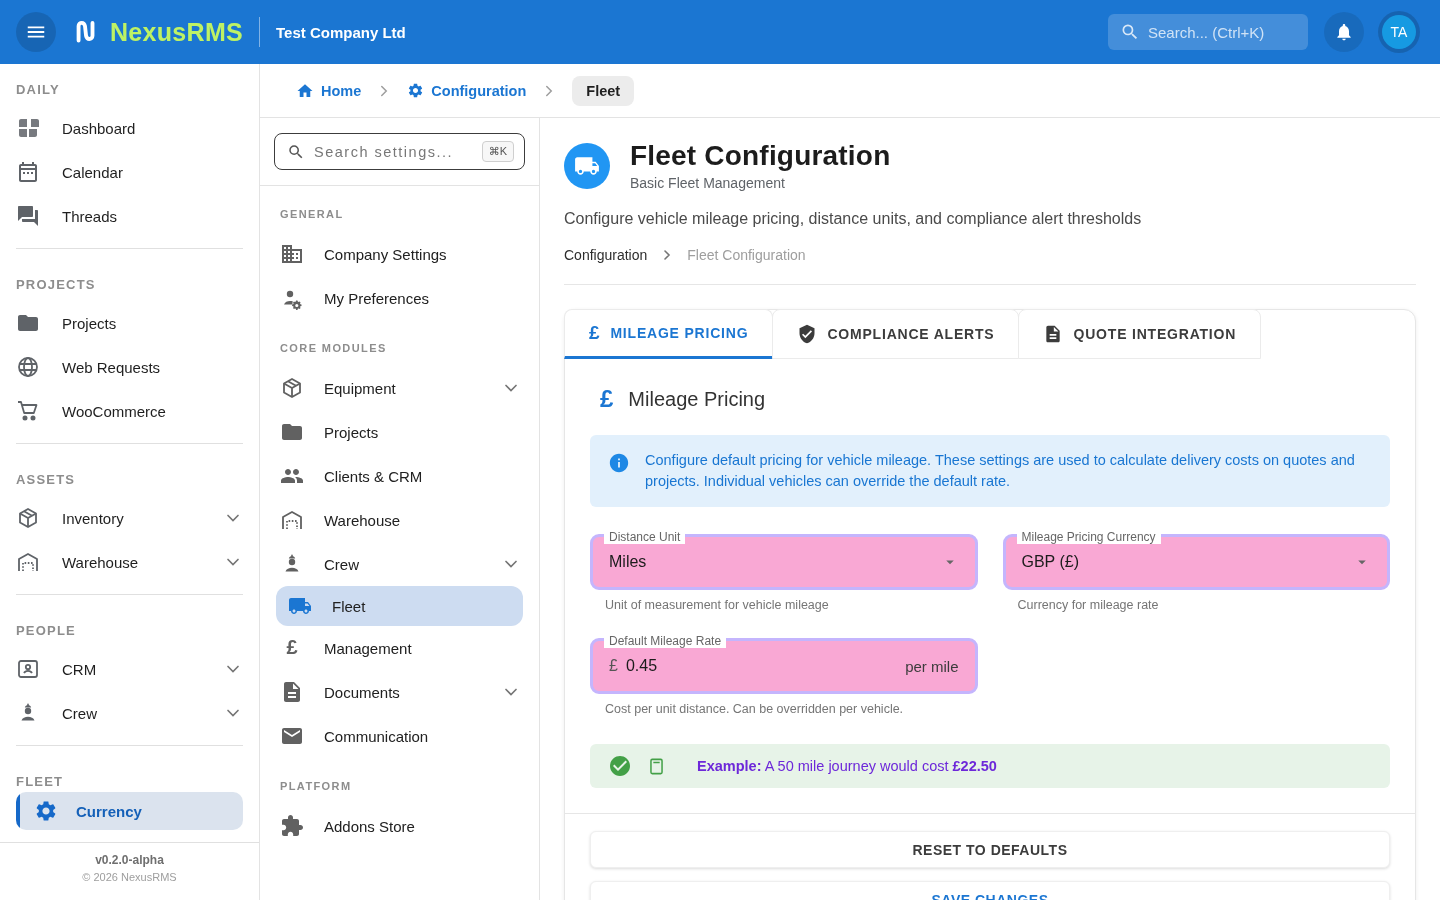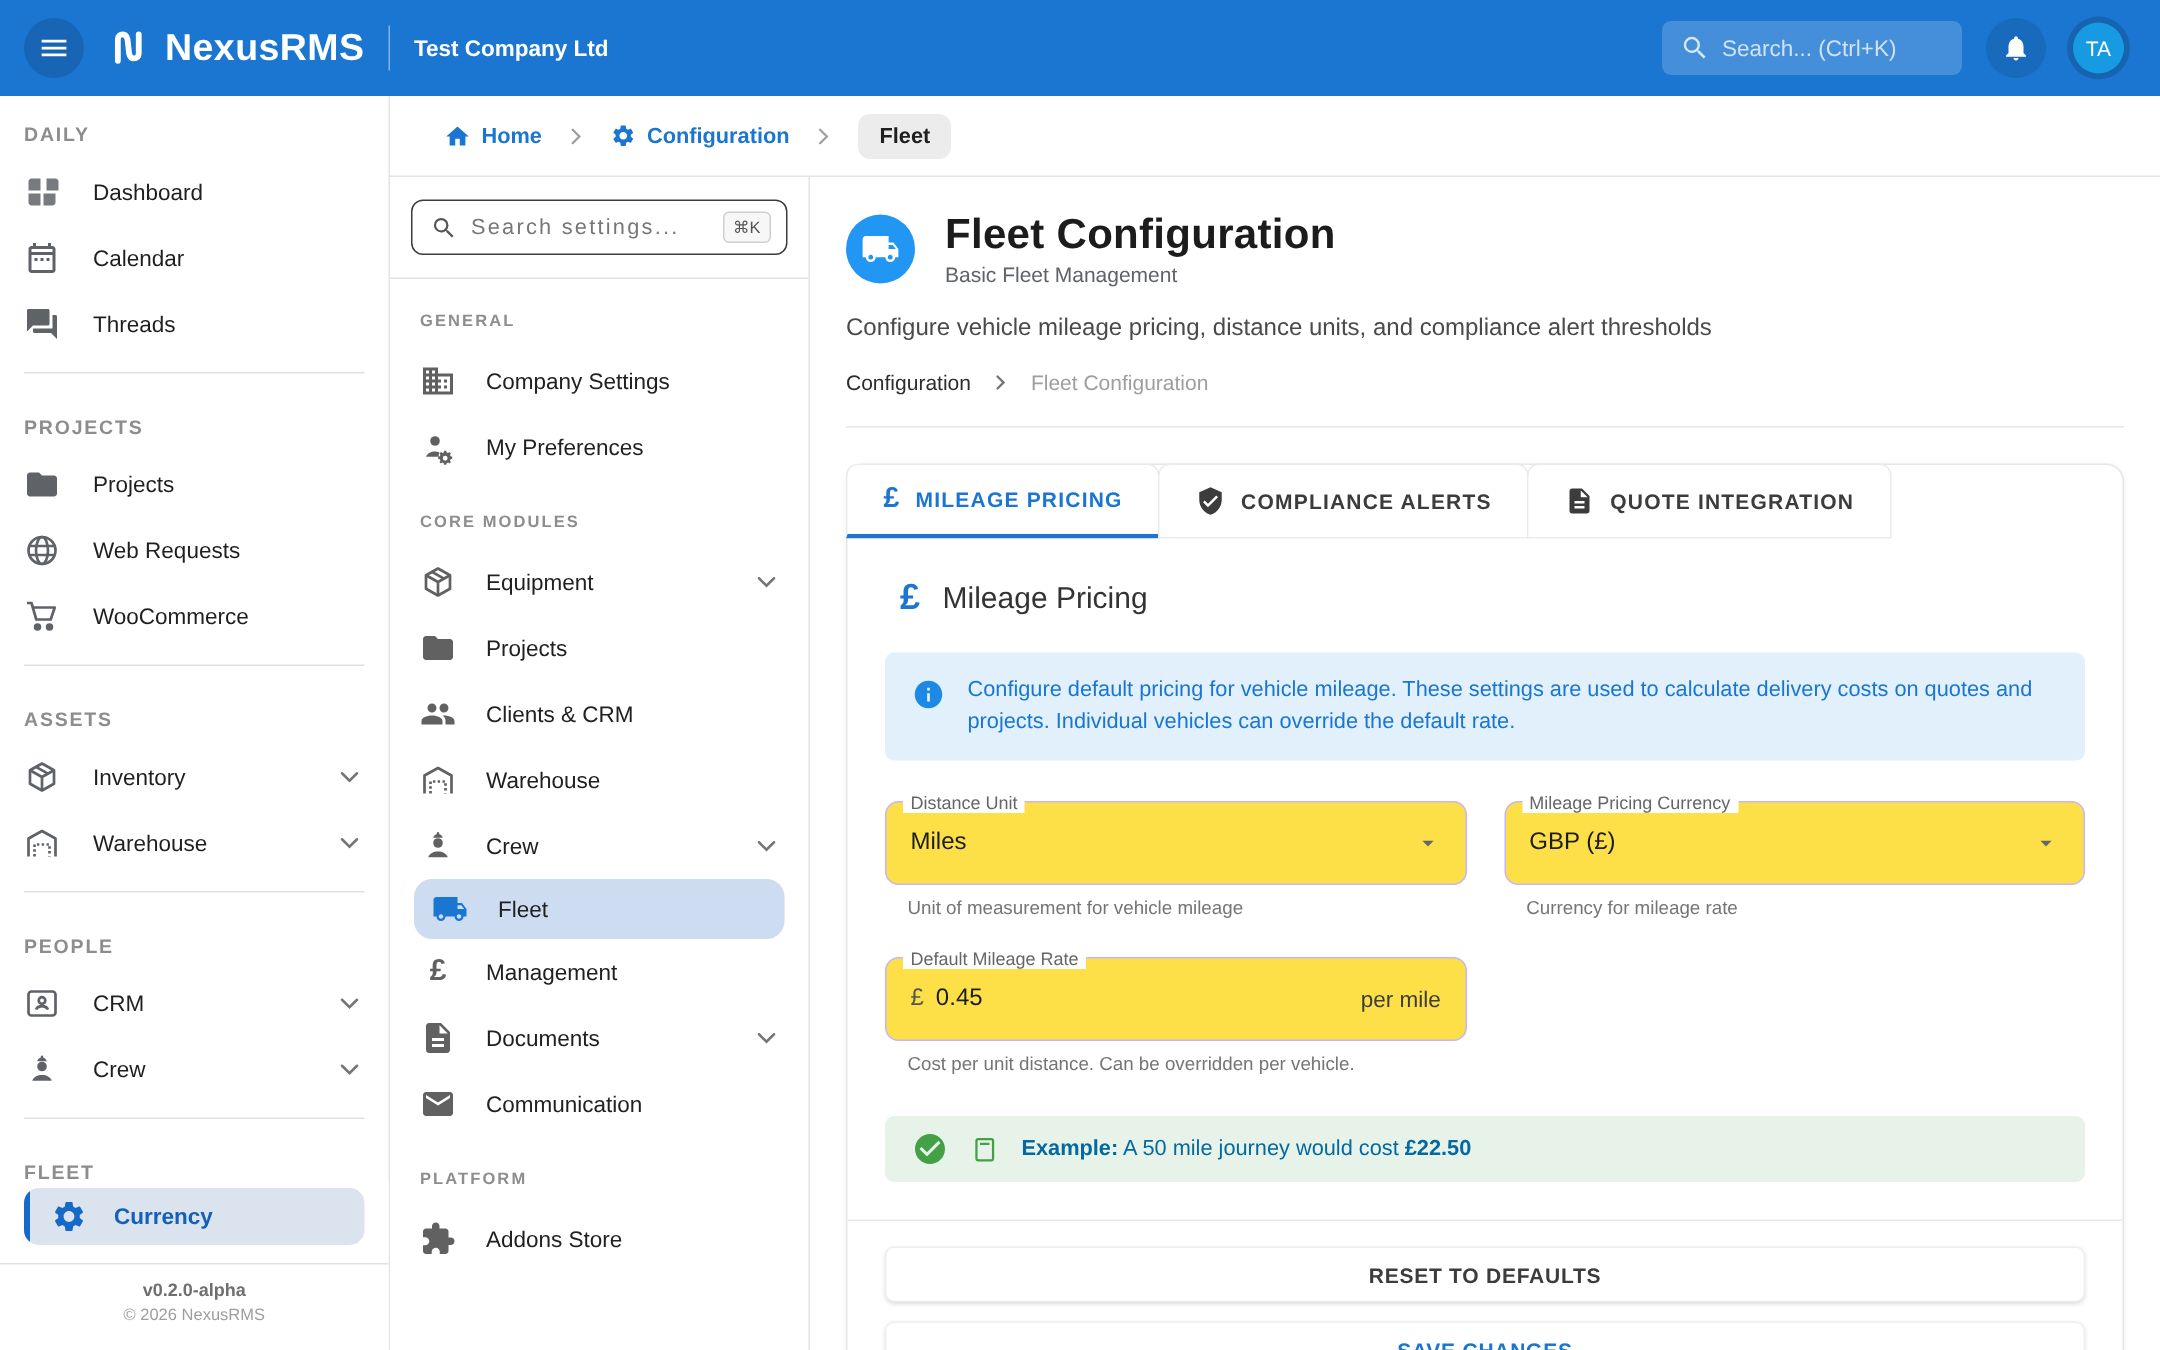--- a/index.html
+++ b/index.html
@@ -6,21 +6,21 @@
   html,body { width:1440px; height:900px; overflow:hidden; background:#fff;
     font-family:"Liberation Sans", sans-serif; color:#212121; }
   svg { display:block; }
 
   
   .appbar { position:absolute; top:0; left:0; width:1440px; height:64px; background:#1b76d2;
     display:flex; align-items:center; padding:0 20px 0 16px; z-index:50; }
   .hamburger-btn { width:40px; height:40px; border-radius:50%; background:rgba(0,0,0,.14);
     display:flex; align-items:center; justify-content:center; color:#fff; cursor:pointer; }
   .logo-wrap { display:flex; align-items:center; gap:10px; margin-left:14px; }
-  .logo-text { color:#ffffff; font-size:25px; font-weight:700; letter-spacing:.3px; }
+  .logo-text { color:#bef264; font-size:25px; font-weight:700; letter-spacing:.3px; }
   .appbar-sep { width:1px; height:30px; background:rgba(255,255,255,.45); margin:0 16px; }
   .company-name { color:#fff; font-size:15px; font-weight:600; }
   .appbar-spacer { flex:1; }
   .appbar-search { width:200px; height:36px; border-radius:6px; background:rgba(255,255,255,.18);
     display:flex; align-items:center; gap:8px; padding:0 12px; color:rgba(255,255,255,.8); }
   .appbar-search input { background:transparent; border:none; outline:none; width:140px;
     font-size:15px; color:#fff; font-family:inherit; }
   .appbar-search input::placeholder { color:rgba(255,255,255,.75); }
   .bell-btn { width:40px; height:40px; border-radius:50%; background:rgba(0,0,0,.10);
     display:flex; align-items:center; justify-content:center; color:#fff; margin-left:16px; cursor:pointer; }
@@ -108,36 +108,36 @@
   .card-body { padding:22px 25px 24px; }
   .sec-head { display:flex; align-items:center; gap:15px; margin:4px 0 22px 10px; }
   .sec-head .pound-big { font-size:24px; font-weight:700; color:#1b76d2; }
   .sec-head-title { font-size:20px; font-weight:500; color:#333; }
 
   .info-alert { background:#e2f0fc; border-radius:6px; padding:15px 18px; display:flex; gap:15px; }
   .info-alert .ia-icon { color:#1e88e5; flex:none; margin-top:2px; }
   .info-alert .ia-text { font-size:14.5px; line-height:1.45; color:#1976d2; max-width:780px; }
 
   .field-grid { display:grid; grid-template-columns:1fr 1fr; column-gap:25px; margin-top:27px; }
-  .mui-field { position:relative; border:1px solid #c4b5fd; border-radius:9px; height:56px;
-    display:flex; align-items:center; padding:0 16px; background:#fde047; cursor:pointer; }
+  .mui-field { position:relative; border:3px solid #c4b5fd; border-radius:9px; height:56px;
+    display:flex; align-items:center; padding:0 16px; background:#f9a8d4; cursor:pointer; }
   .mui-label { position:absolute; top:-7px; left:11px; background:#fff; padding:0 5px;
     font-size:12px; color:#666; }
   .mui-value { font-size:16px; color:#1c1c1c; flex:1; }
   .mui-arrow { color:#666; flex:none; }
   .mui-prefix { font-size:16px; color:#555; margin-right:8px; }
   .mui-suffix { font-size:15px; color:#3c3c3c; flex:none; }
   .helper-text { font-size:12.5px; color:#757575; margin:8px 0 0 15px; }
   .rate-row { margin-top:26px; }
 
   .ok-alert { margin-top:28px; background:#e7f3e8; border-radius:6px; padding:10px 18px;
     display:flex; align-items:center; gap:15px; }
   .ok-alert .ok-icon { color:#43a047; flex:none; }
   .ok-alert .calc-icon { color:#43a047; flex:none; }
-  .ok-text { font-size:14.5px; color:#0369a1; white-space:pre; }
+  .ok-text { font-size:14.5px; color:#6d28d9; white-space:pre;margin-left:16px; }
   .ok-text .b { font-weight:700; }
 
   .foot-sep { border-top:1px solid #e6e6e6; margin:25px -25px 0; }
   .card-actions { display:flex; justify-content:flex-end; gap:13px; padding-top:17px;flex-direction:column; }
   .act-btn { height:37px; padding:0 17px; border-radius:6px; background:#fff; border:1px solid #efefef;
     box-shadow:0 1px 3px rgba(0,0,0,.14); font-size:14px; font-weight:600; letter-spacing:.5px;
     font-family:inherit; cursor:pointer; }
   .act-btn.reset { color:#3c3c3c; }
   .act-btn.save { color:#1b76d2; }
 </style>

